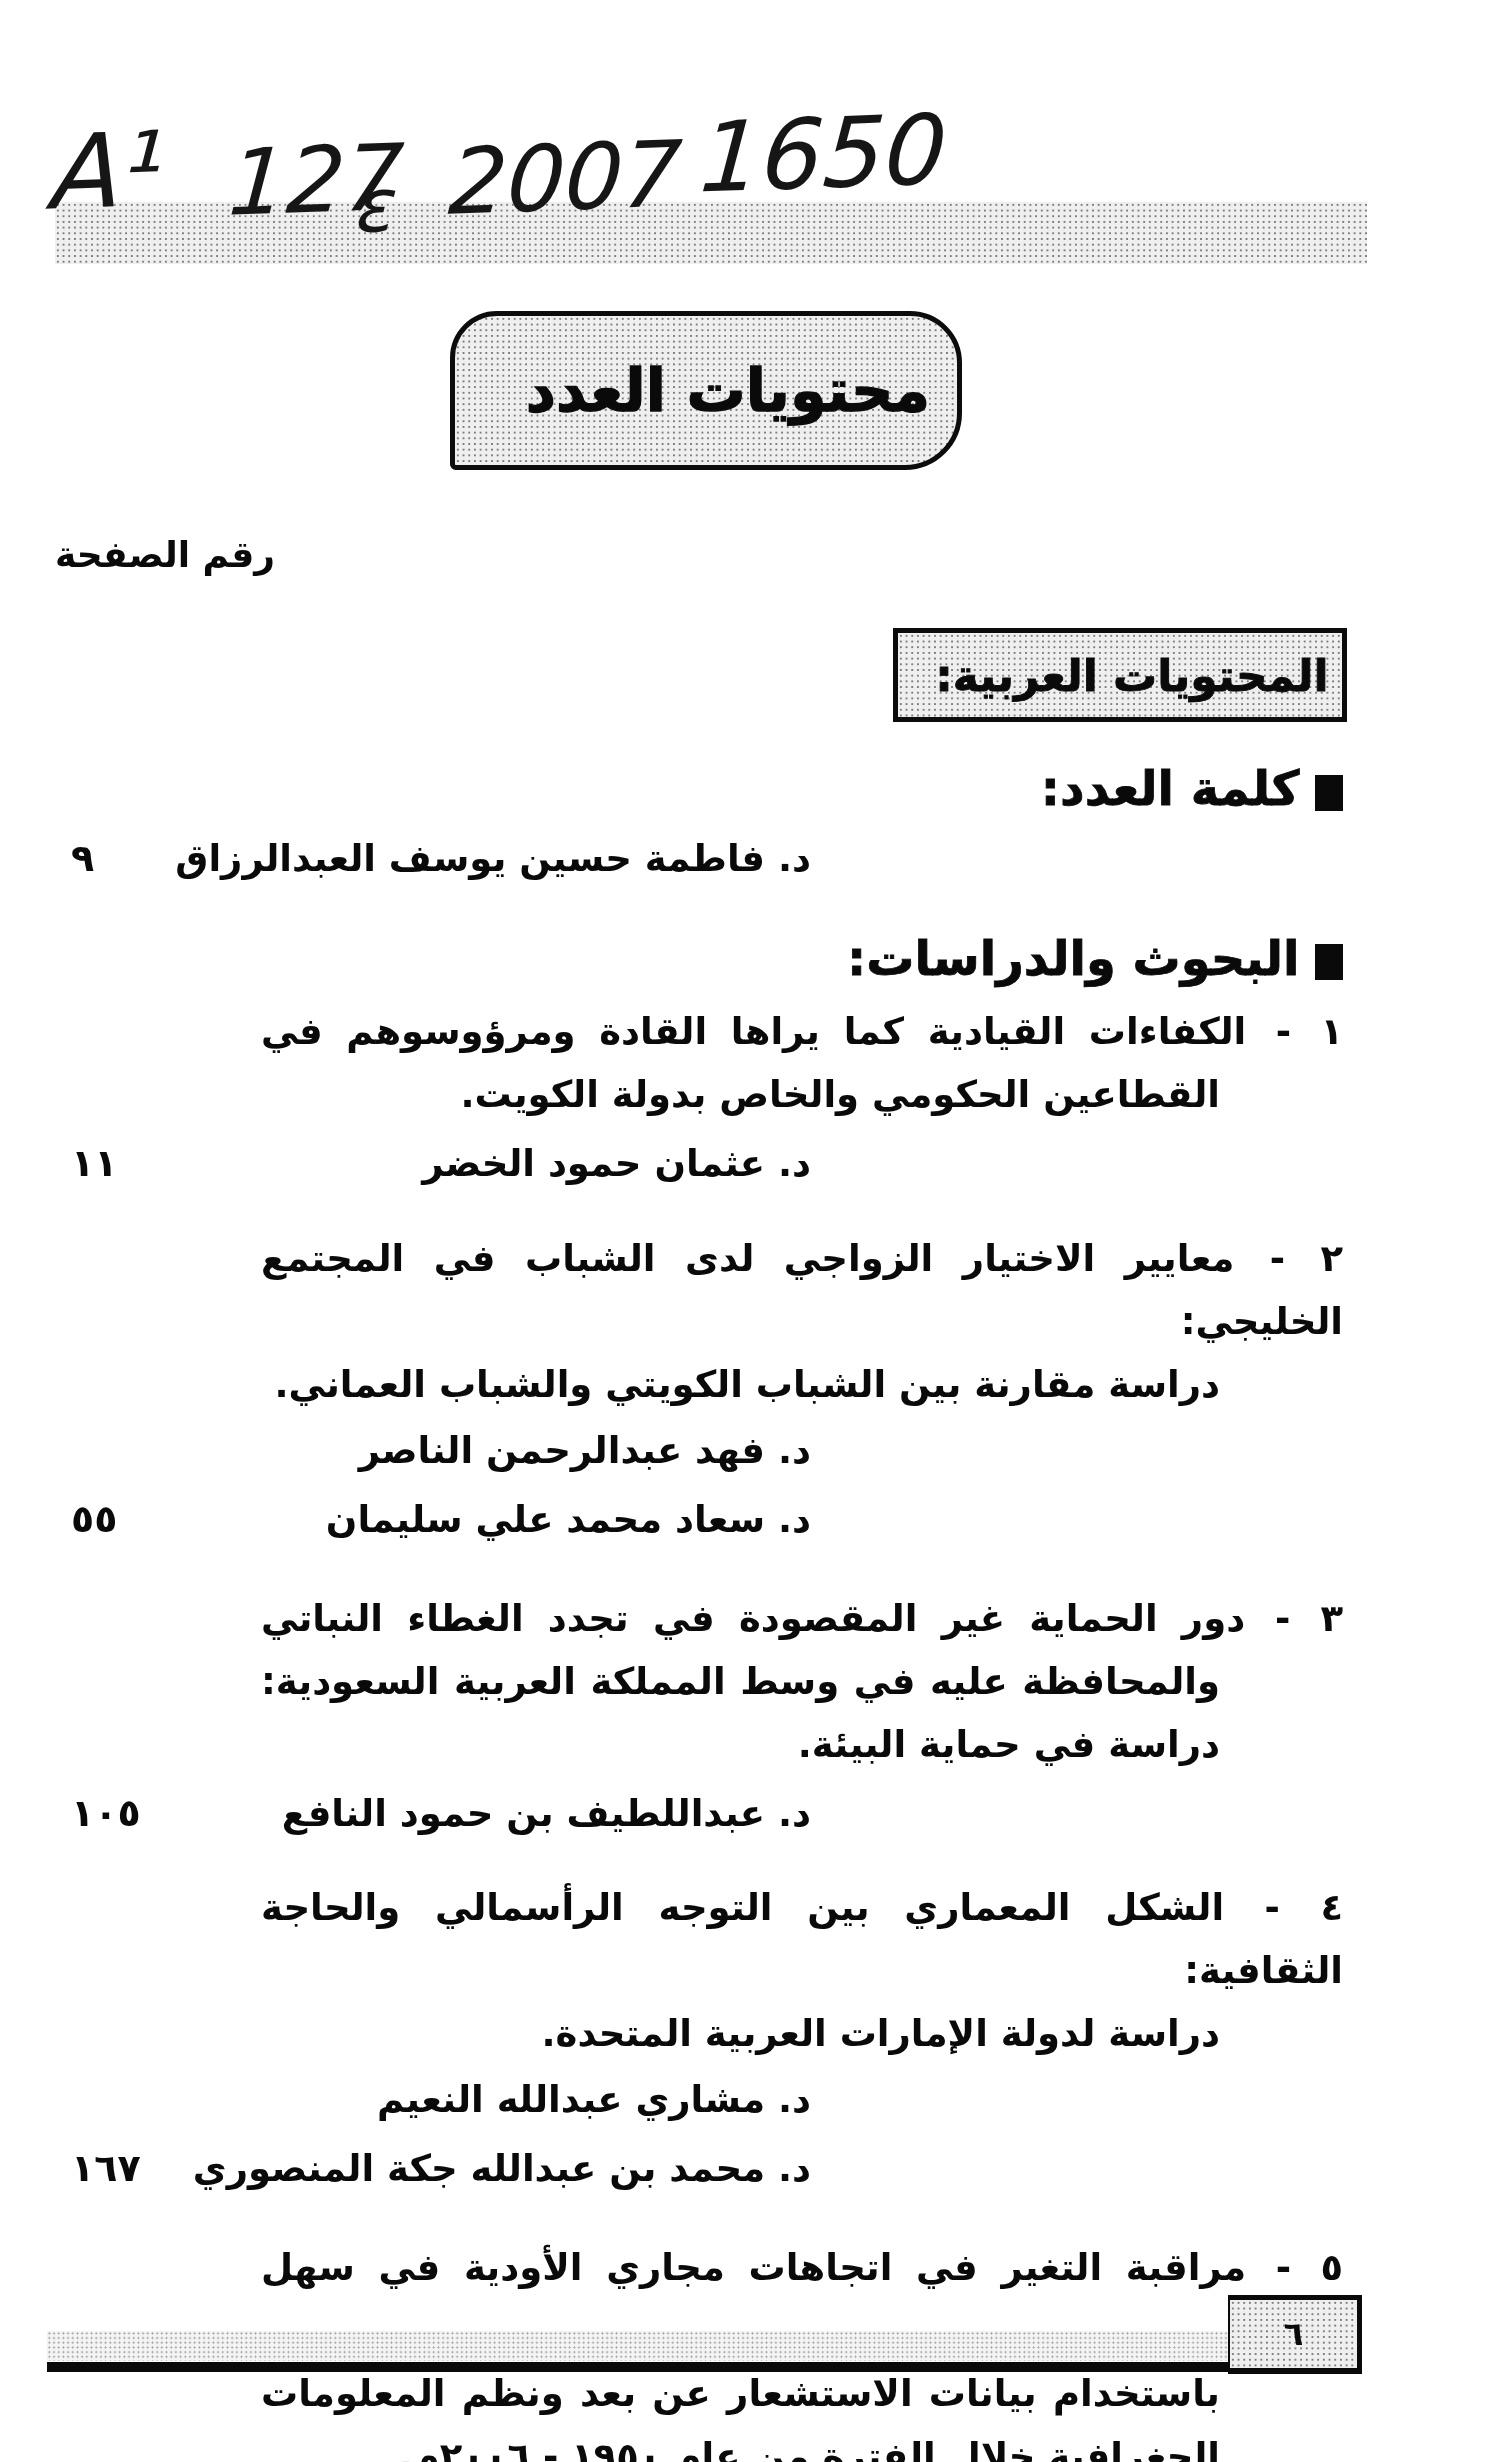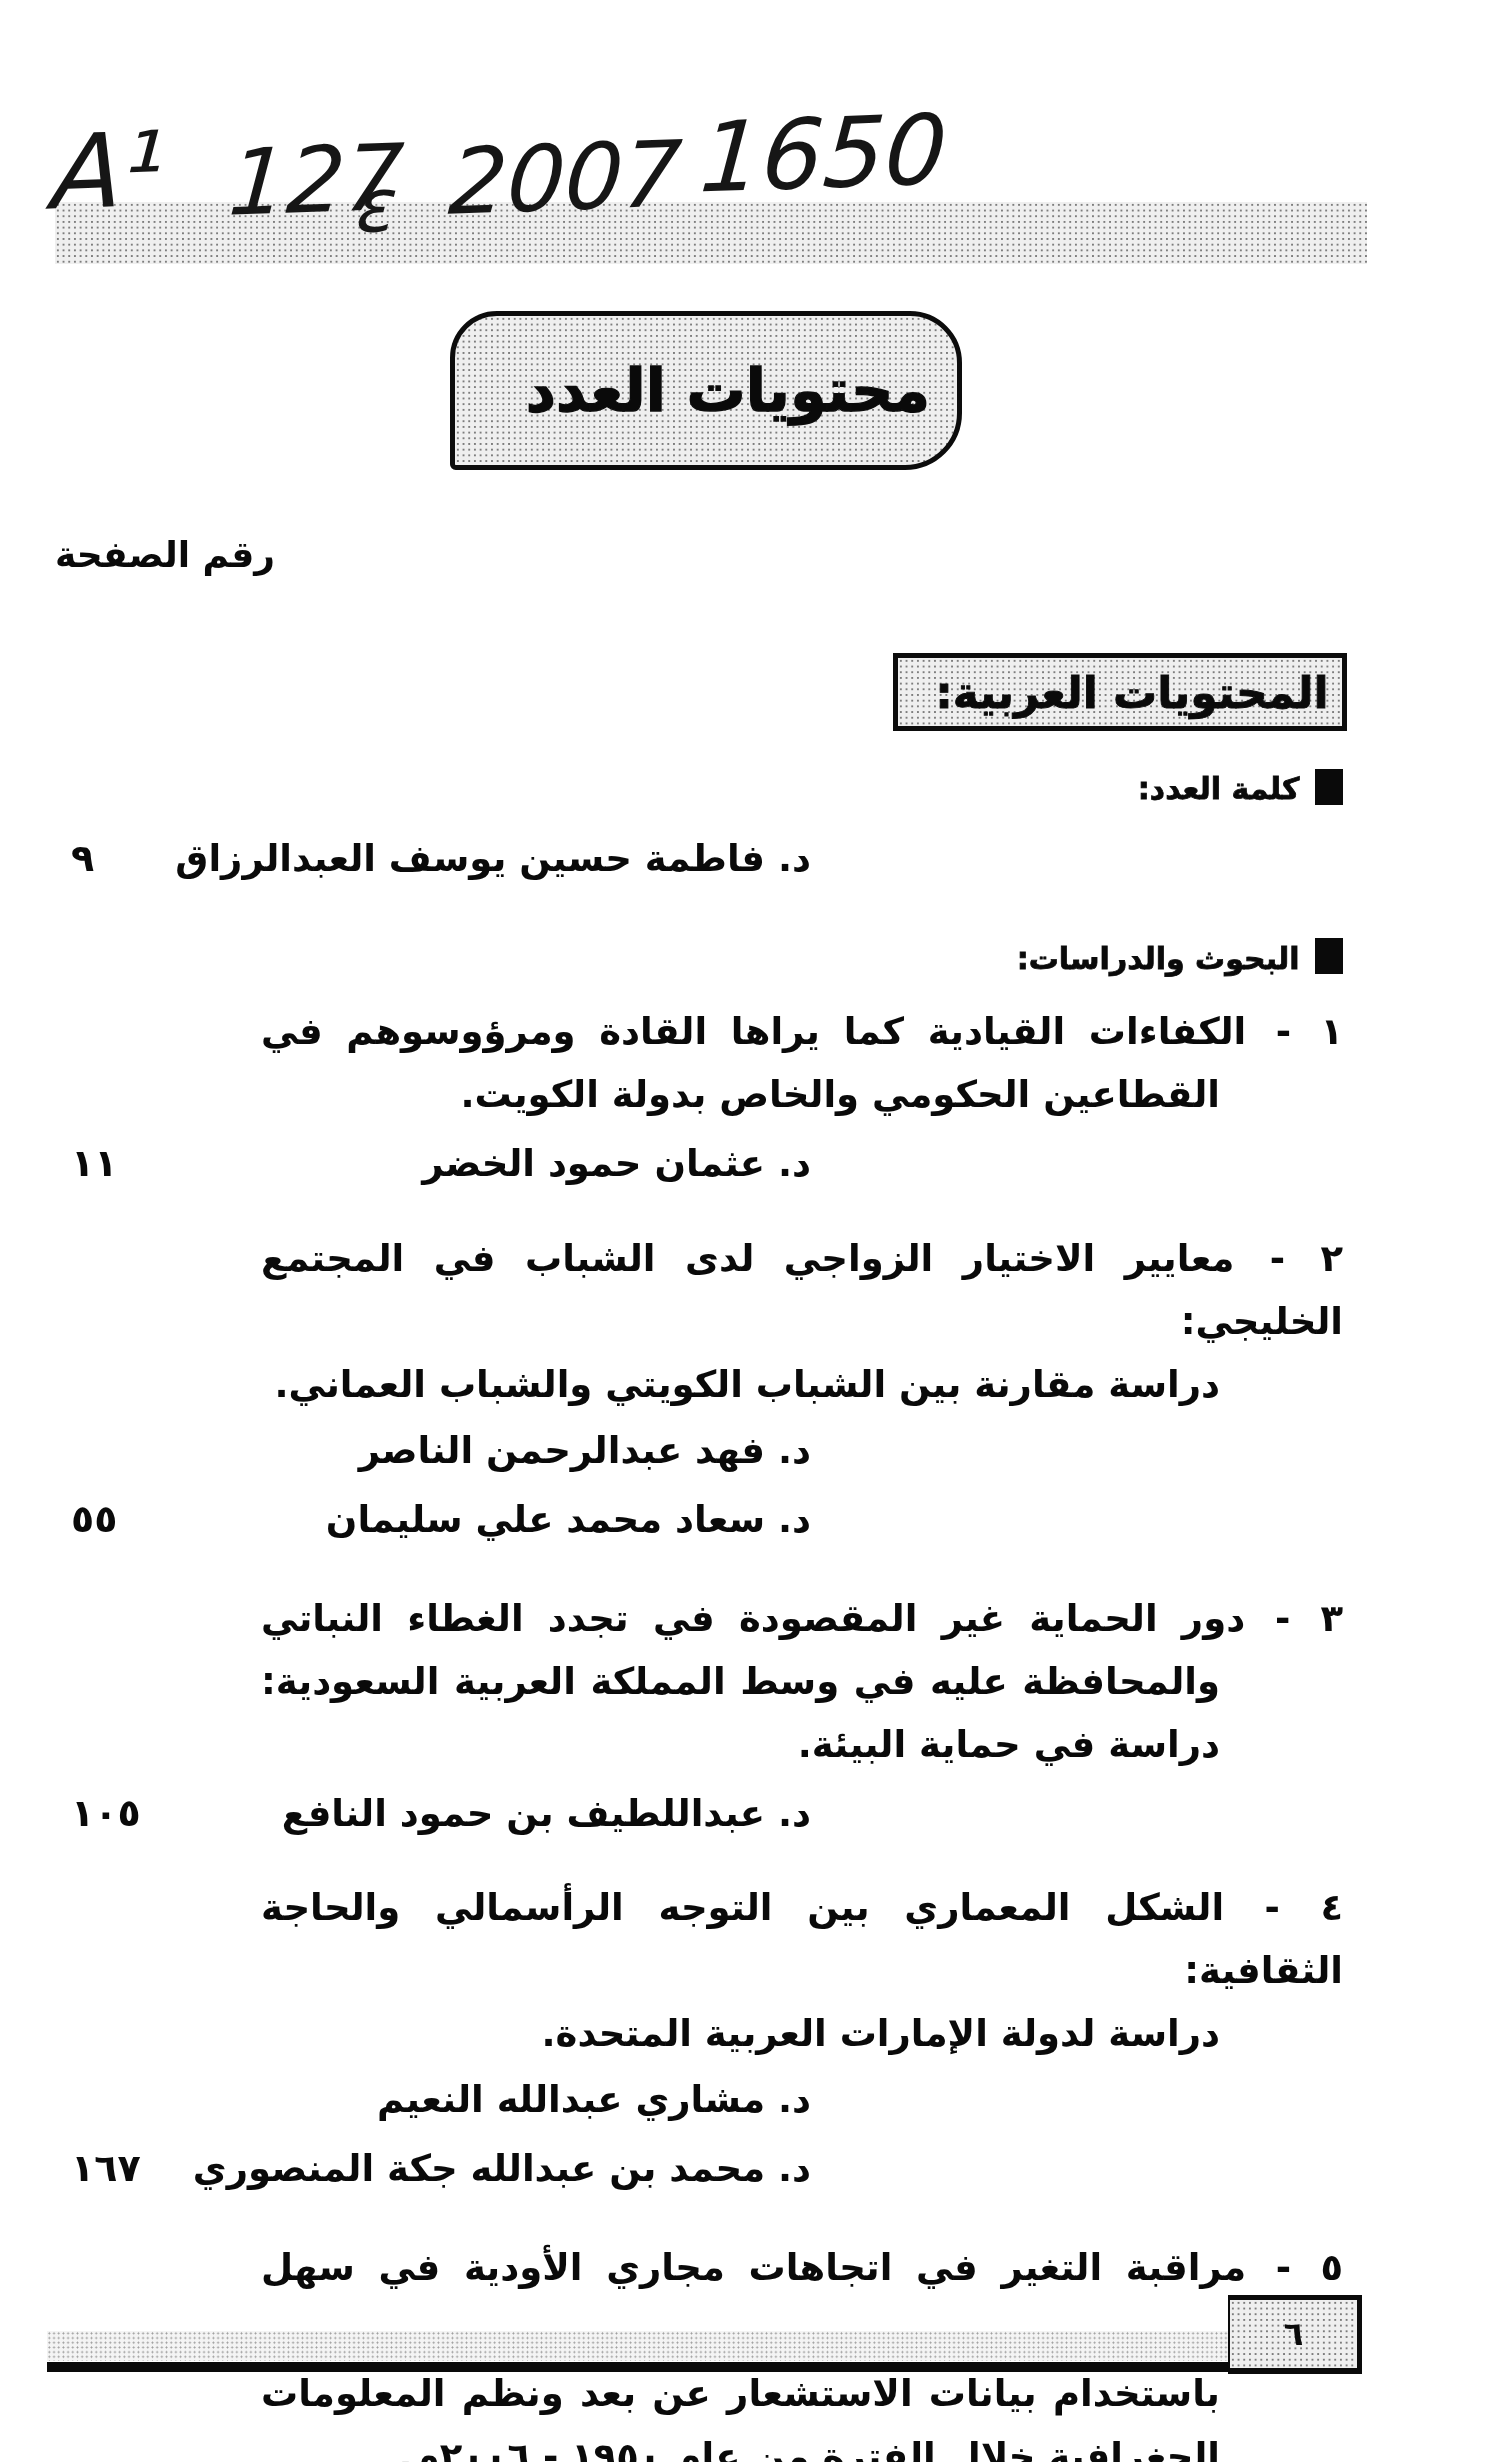--- a/index.html
+++ b/index.html
@@ -29,31 +29,31 @@
     display:flex;align-items:center;justify-content:center;box-sizing:border-box;padding-left:44px;
   }
   .title-box .title-text{
     font-size:59px;font-weight:bold;direction:rtl;
     -webkit-text-stroke:1.4px #0c0c0c;letter-spacing:0.9px;
   }
   
   .page-label{position:absolute;left:55px;top:534px;font-size:36px;font-weight:bold;direction:rtl;}
   
   .contents-box{
-    position:absolute;left:893px;top:628px;width:454px;height:78px;box-sizing:border-box;
+    position:absolute;left:893px;top:628px;width:454px;height:94px;box-sizing:border-box;
     border:5.7px solid #0c0c0c;display:flex;align-items:center;justify-content:flex-start;
-    direction:rtl;padding:0 13.3px;margin-top:25px;
+    direction:rtl;padding:0 13.3px;
   }
   .contents-box .contents-text{font-size:44px;font-weight:bold;-webkit-text-stroke:0.9px #0c0c0c;}
   
   .main-col{
     position:absolute;left:71px;top:760px;width:1272px;direction:rtl;
     font-weight:bold;font-size:37px;
   }
-  .sec-heading{font-size:30px;line-height:57px;-webkit-text-stroke:0.8px #0c0c0c;text-align:start;}
+  .sec-heading{font-size:48px;line-height:57px;-webkit-text-stroke:0.8px #0c0c0c;text-align:start;}
   .bullet{
     display:inline-block;width:28.5px;height:36px;background:#0a0a0a;
     margin-inline-end:15px;vertical-align:-5.7px;
   }
   .h2{margin-top:38px;}
   .author-row{display:flex;justify-content:space-between;align-items:baseline;line-height:66px;}
   .author-row .author{margin-right:532px;white-space:nowrap;text-align:right;}
   .pagenum{font-size:38px;letter-spacing:3.8px;}
   .word-author{margin-top:7.6px;}
   .item{margin-top:28.5px;}

